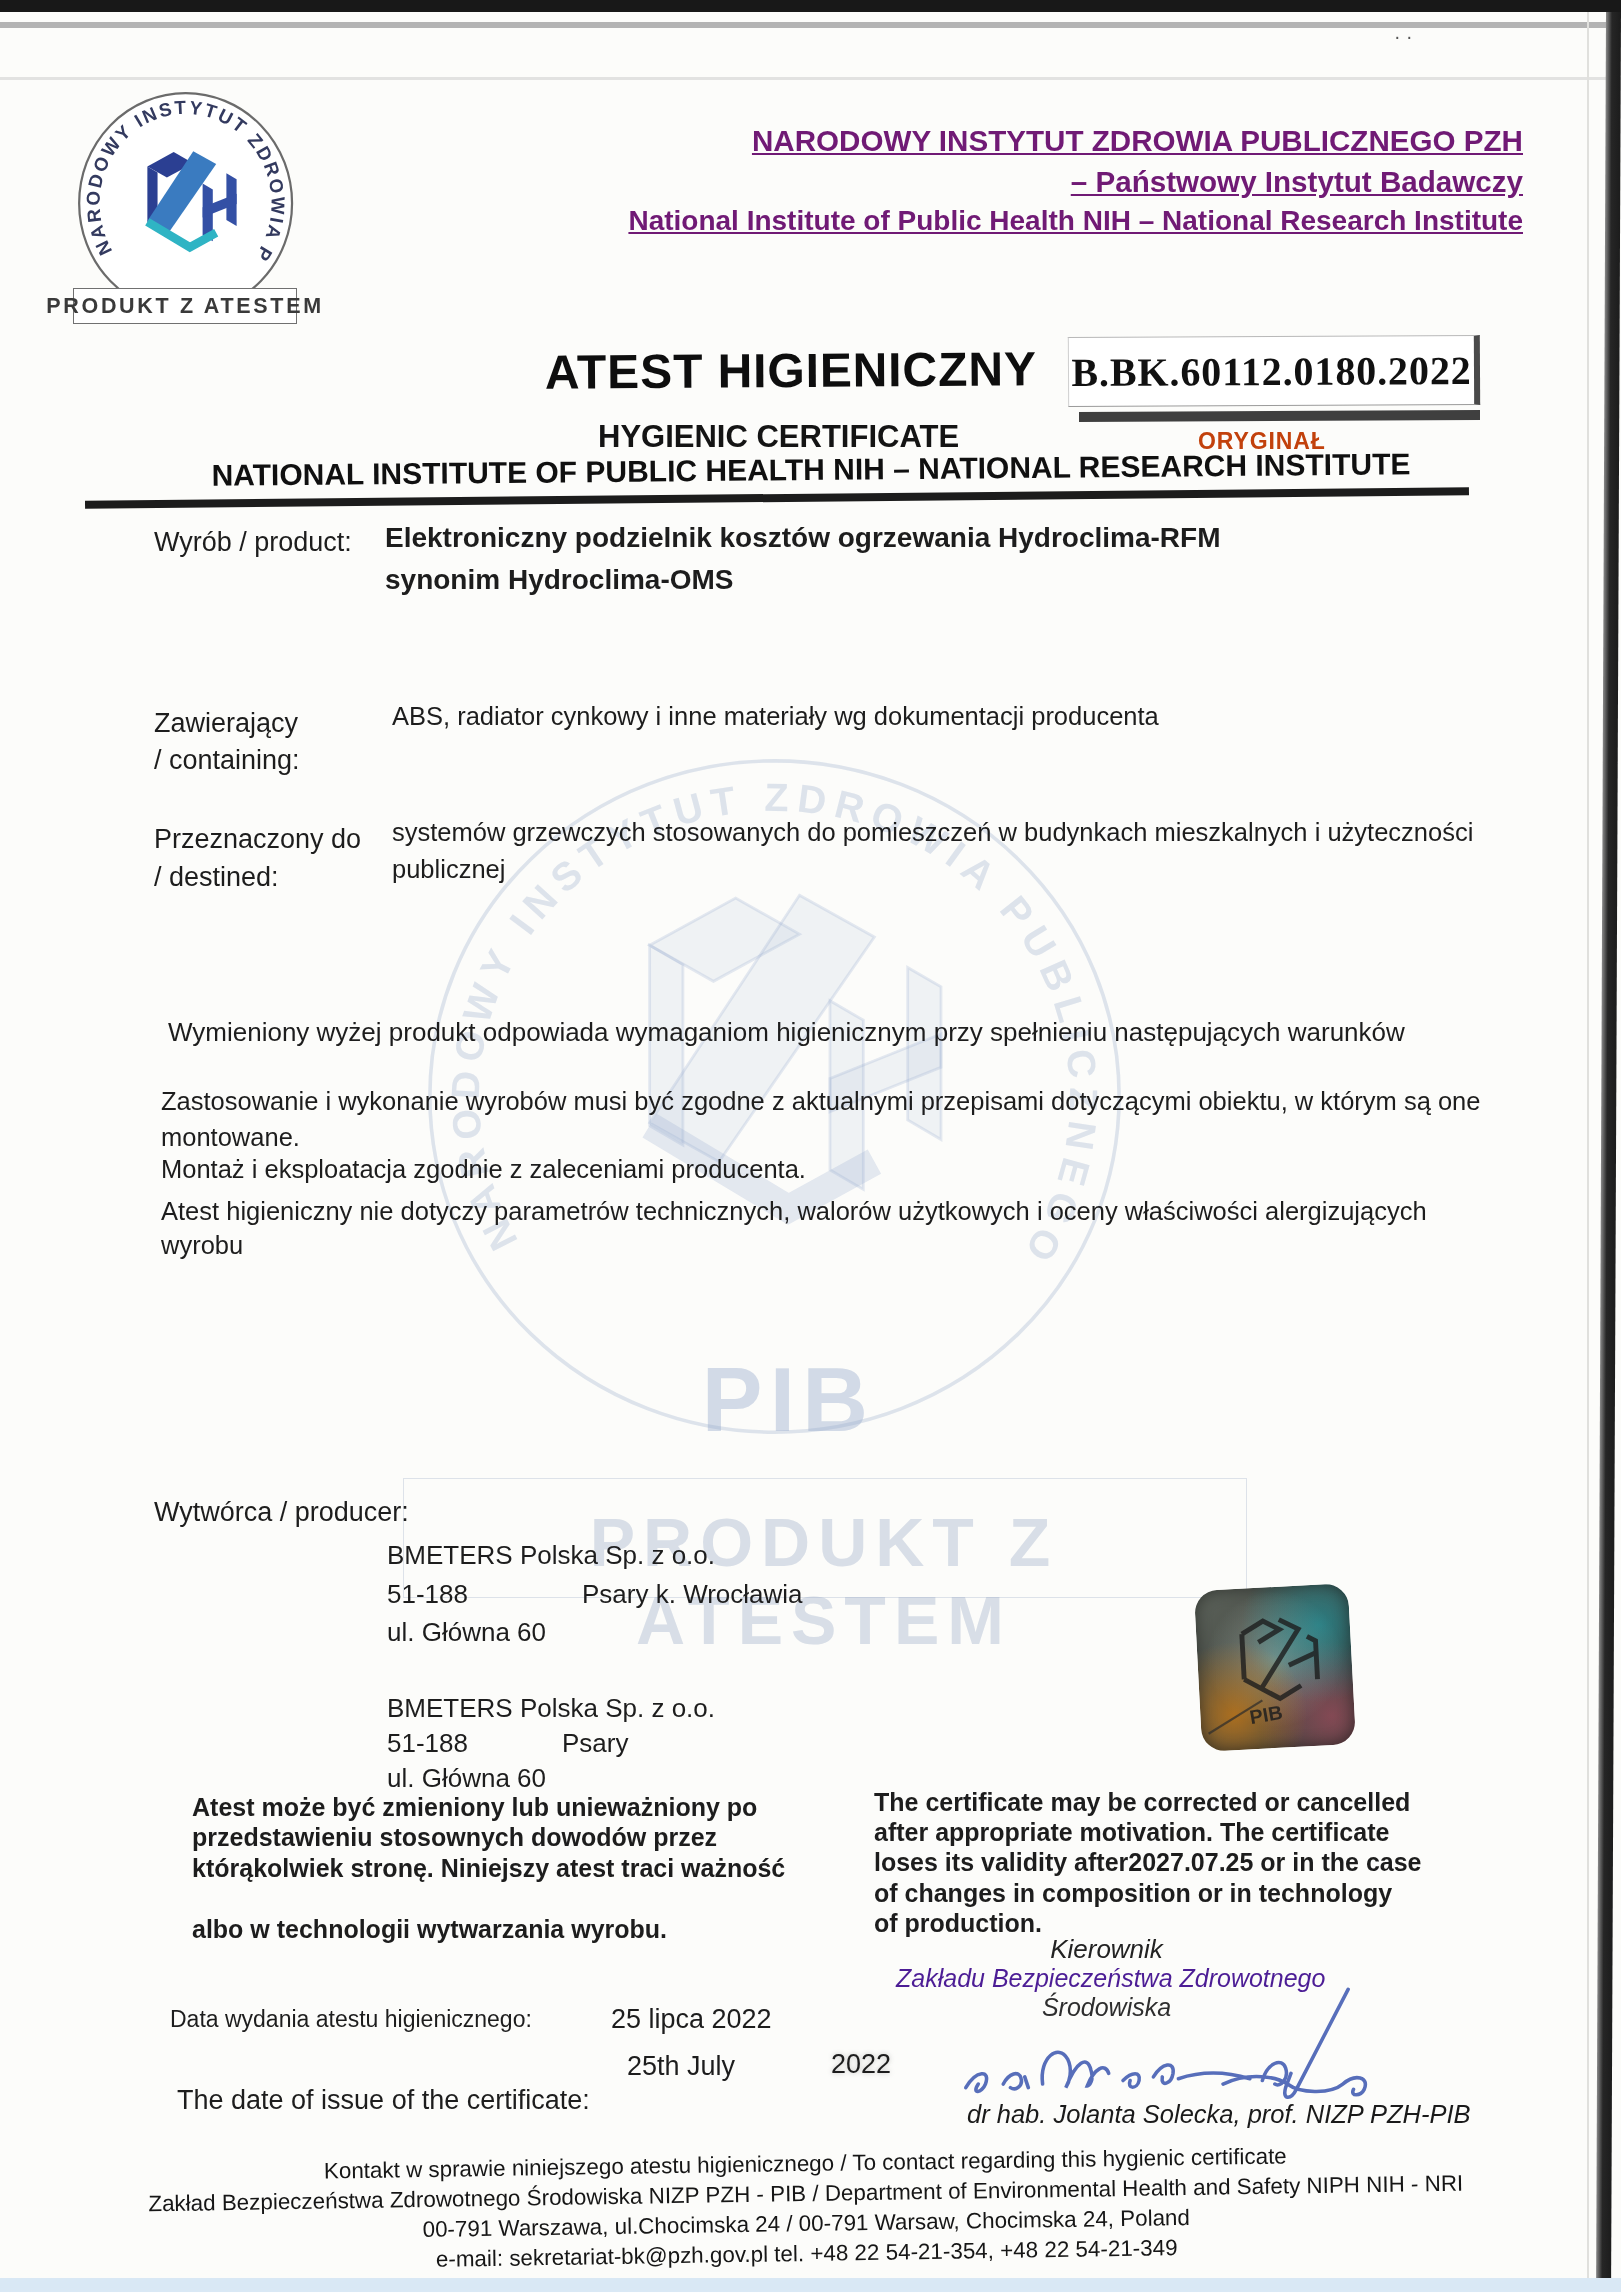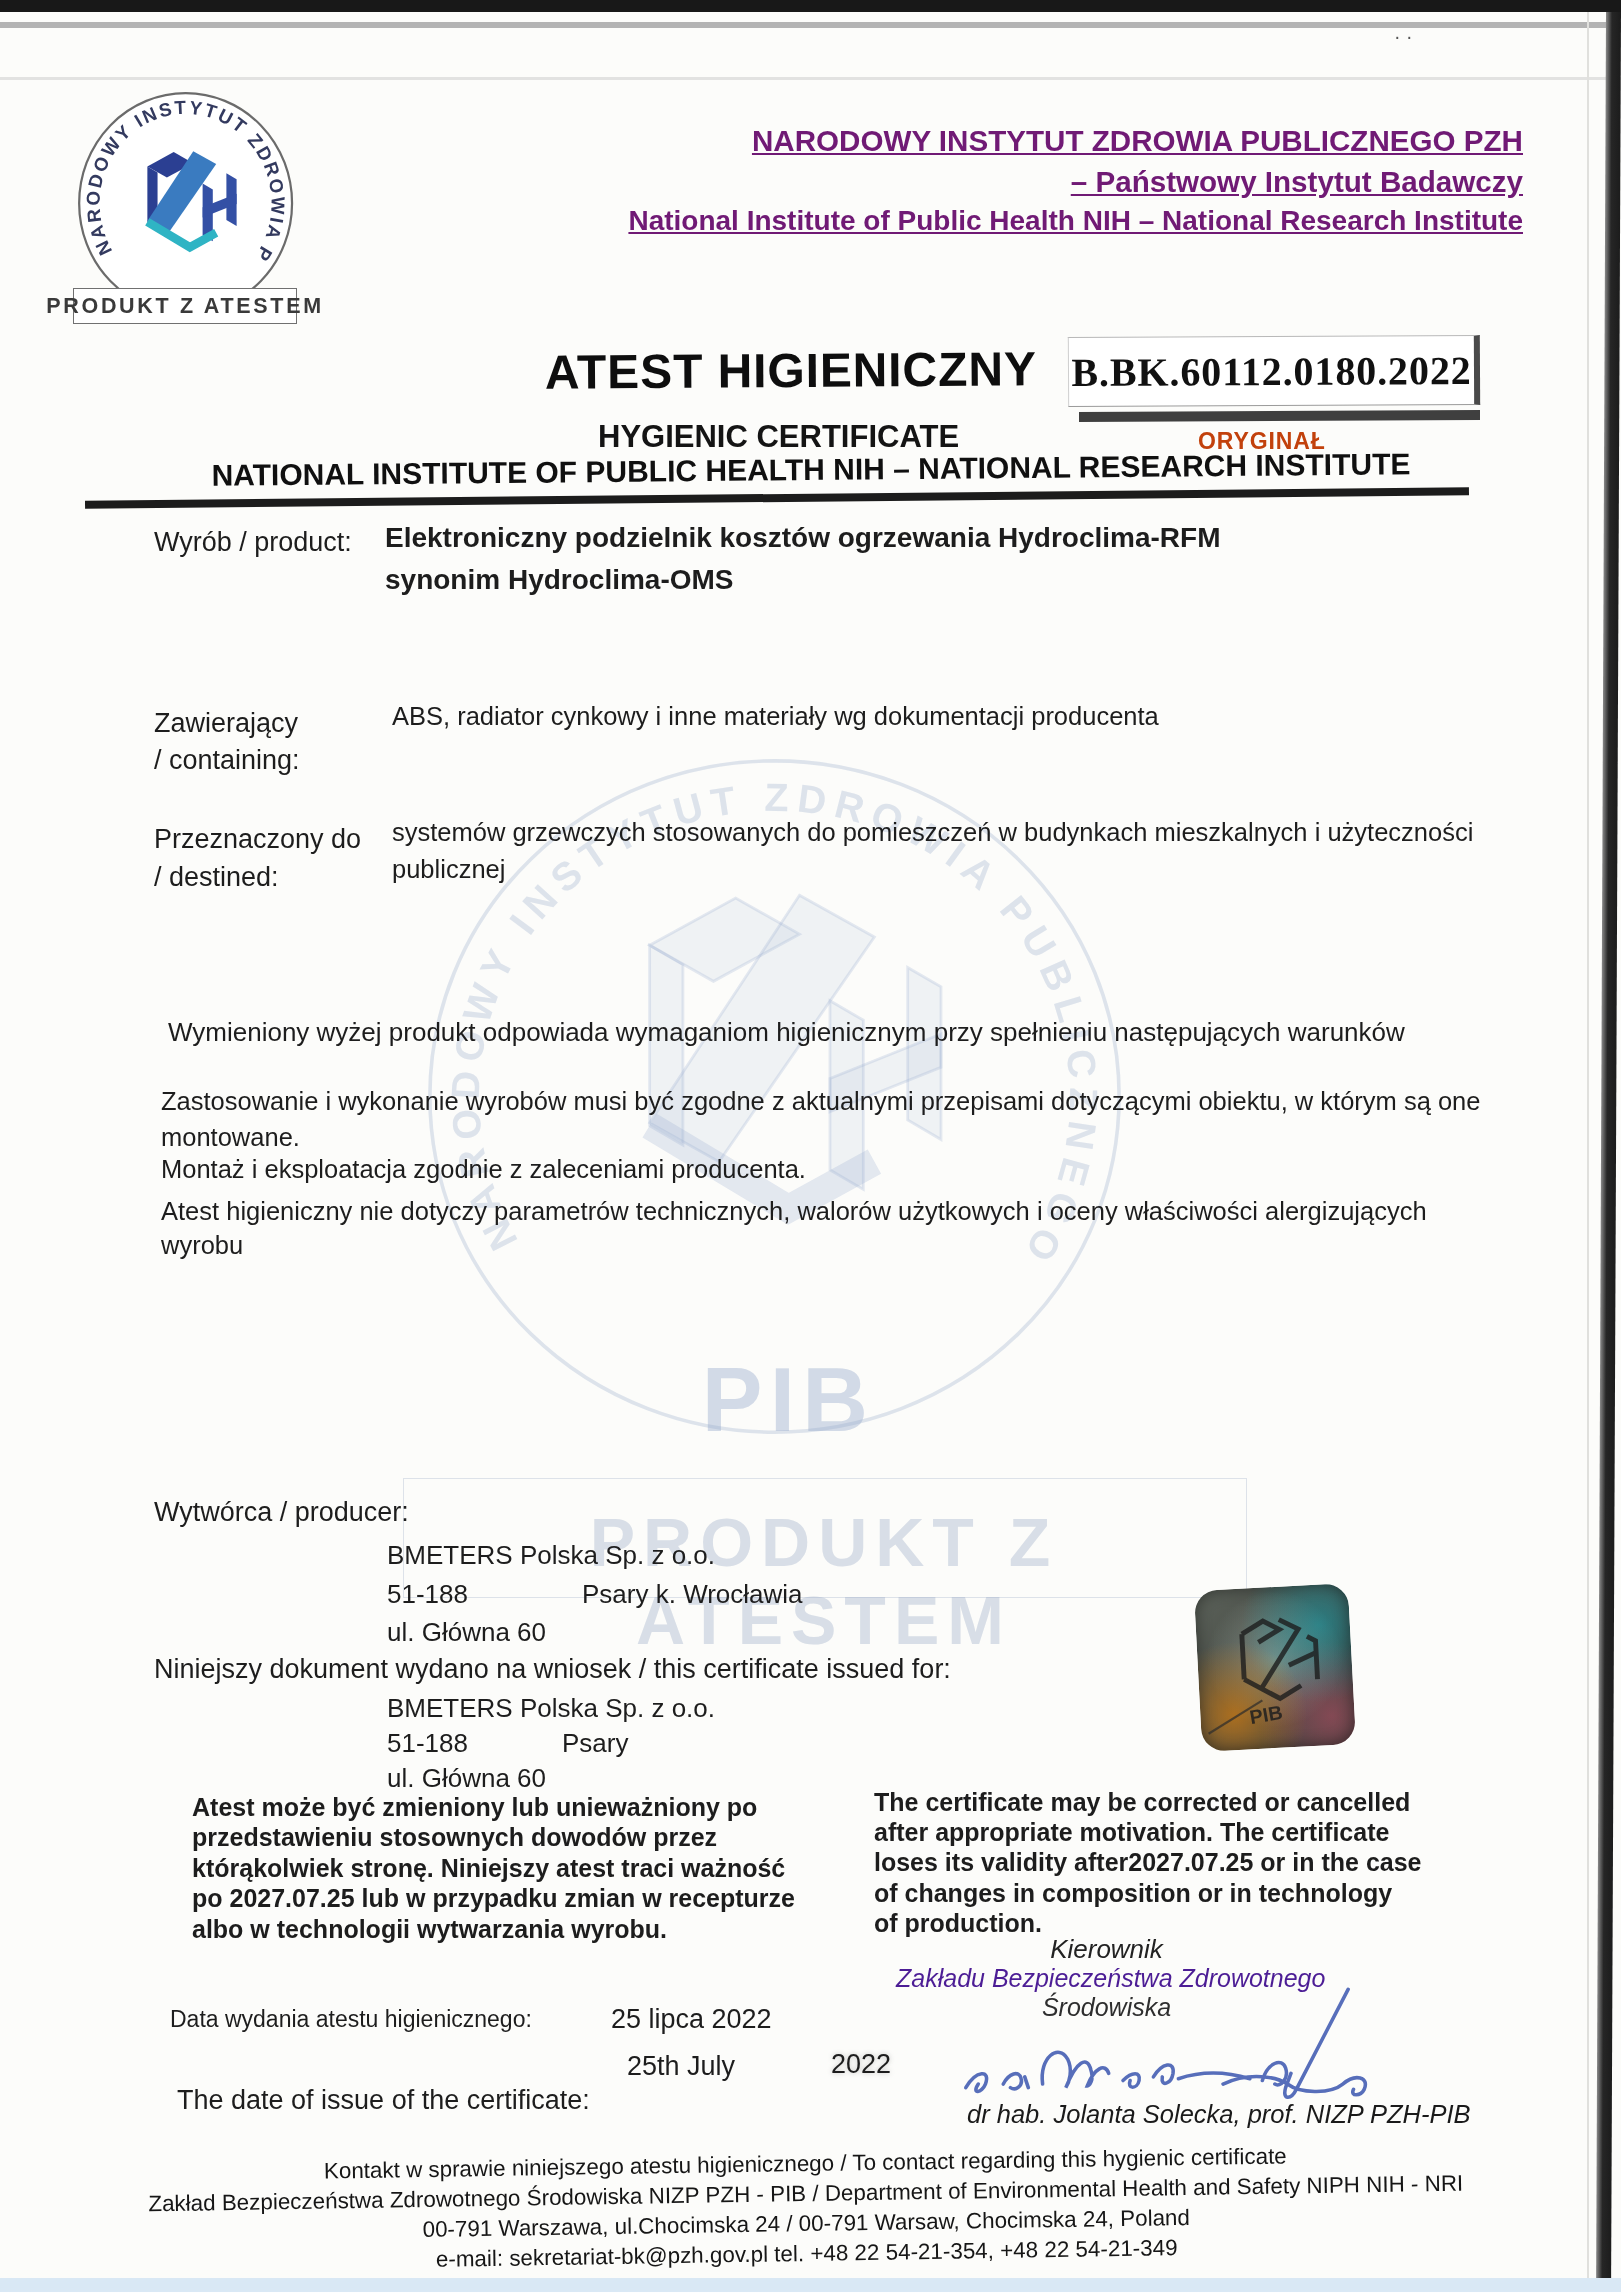--- a/index.html
+++ b/index.html
@@ -104,30 +104,28 @@
   <div class="abs txt" style="left:161px;top:1155px;font-size:25.5px;">Montaż i eksploatacja zgodnie z zaleceniami producenta.</div>
   <div class="abs txt" style="left:161px;top:1197px;font-size:25.5px;">Atest higieniczny nie dotyczy parametrów technicznych, walorów użytkowych i oceny właściwości alergizujących</div>
   <div class="abs txt" style="left:161px;top:1231px;font-size:25.5px;">wyrobu</div>
 
   <div class="abs txt" style="left:154px;top:1497px;font-size:27px;">Wytwórca / producer:</div>
   <div class="abs txt" style="left:387px;top:1540px;font-size:26px;">BMETERS Polska Sp. z o.o.</div>
   <div class="abs txt" style="left:387px;top:1579px;font-size:26px;">51-188</div>
   <div class="abs txt" style="left:582px;top:1579px;font-size:26px;">Psary k. Wrocławia</div>
   <div class="abs txt" style="left:387px;top:1617px;font-size:26px;">ul. Główna 60</div>
 
-  <div class="abs txt" style="left:154px;top:1654px;font-size:27px;">Niniejszy dokument wydano na wniosek / this certificate issued for:</div>
   <div class="abs txt" style="left:387px;top:1693px;font-size:26px;">BMETERS Polska Sp. z o.o.</div>
   <div class="abs txt" style="left:387px;top:1728px;font-size:26px;">51-188</div>
   <div class="abs txt" style="left:562px;top:1728px;font-size:26px;">Psary</div>
   <div class="abs txt" style="left:387px;top:1763px;font-size:26px;">ul. Główna 60</div>
 
   <div class="abs txt b" style="left:192px;top:1793px;font-size:25px;">Atest może być zmieniony lub unieważniony po</div>
   <div class="abs txt b" style="left:192px;top:1823px;font-size:25px;">przedstawieniu stosownych dowodów przez</div>
   <div class="abs txt b" style="left:192px;top:1854px;font-size:25px;">którąkolwiek stronę. Niniejszy atest traci ważność</div>
-  <div class="abs txt b" style="left:192px;top:1884px;font-size:25px;">po 2027.07.25  lub w przypadku zmian w recepturze</div>
   <div class="abs txt b" style="left:192px;top:1915px;font-size:25px;">albo w technologii wytwarzania wyrobu.</div>
 
   <div class="abs txt b" style="left:874px;top:1788px;font-size:25px;">The certificate may be corrected or cancelled</div>
   <div class="abs txt b" style="left:874px;top:1818px;font-size:25px;">after appropriate motivation. The certificate</div>
   <div class="abs txt b" style="left:874px;top:1848px;font-size:25px;">loses its validity after2027.07.25   or in the case</div>
   <div class="abs txt b" style="left:874px;top:1879px;font-size:25px;">of changes in composition or in technology</div>
   <div class="abs txt b" style="left:874px;top:1909px;font-size:25px;">of production.</div>
 
   <div class="abs txt it" style="left:896px;top:1934px;width:421px;text-align:center;font-size:26px;color:#222;">Kierownik</div>
   <div class="abs txt it" style="left:896px;top:1964px;width:421px;text-align:center;font-size:25px;color:#4c1d95;">Zakładu Bezpieczeństwa Zdrowotnego</div>

